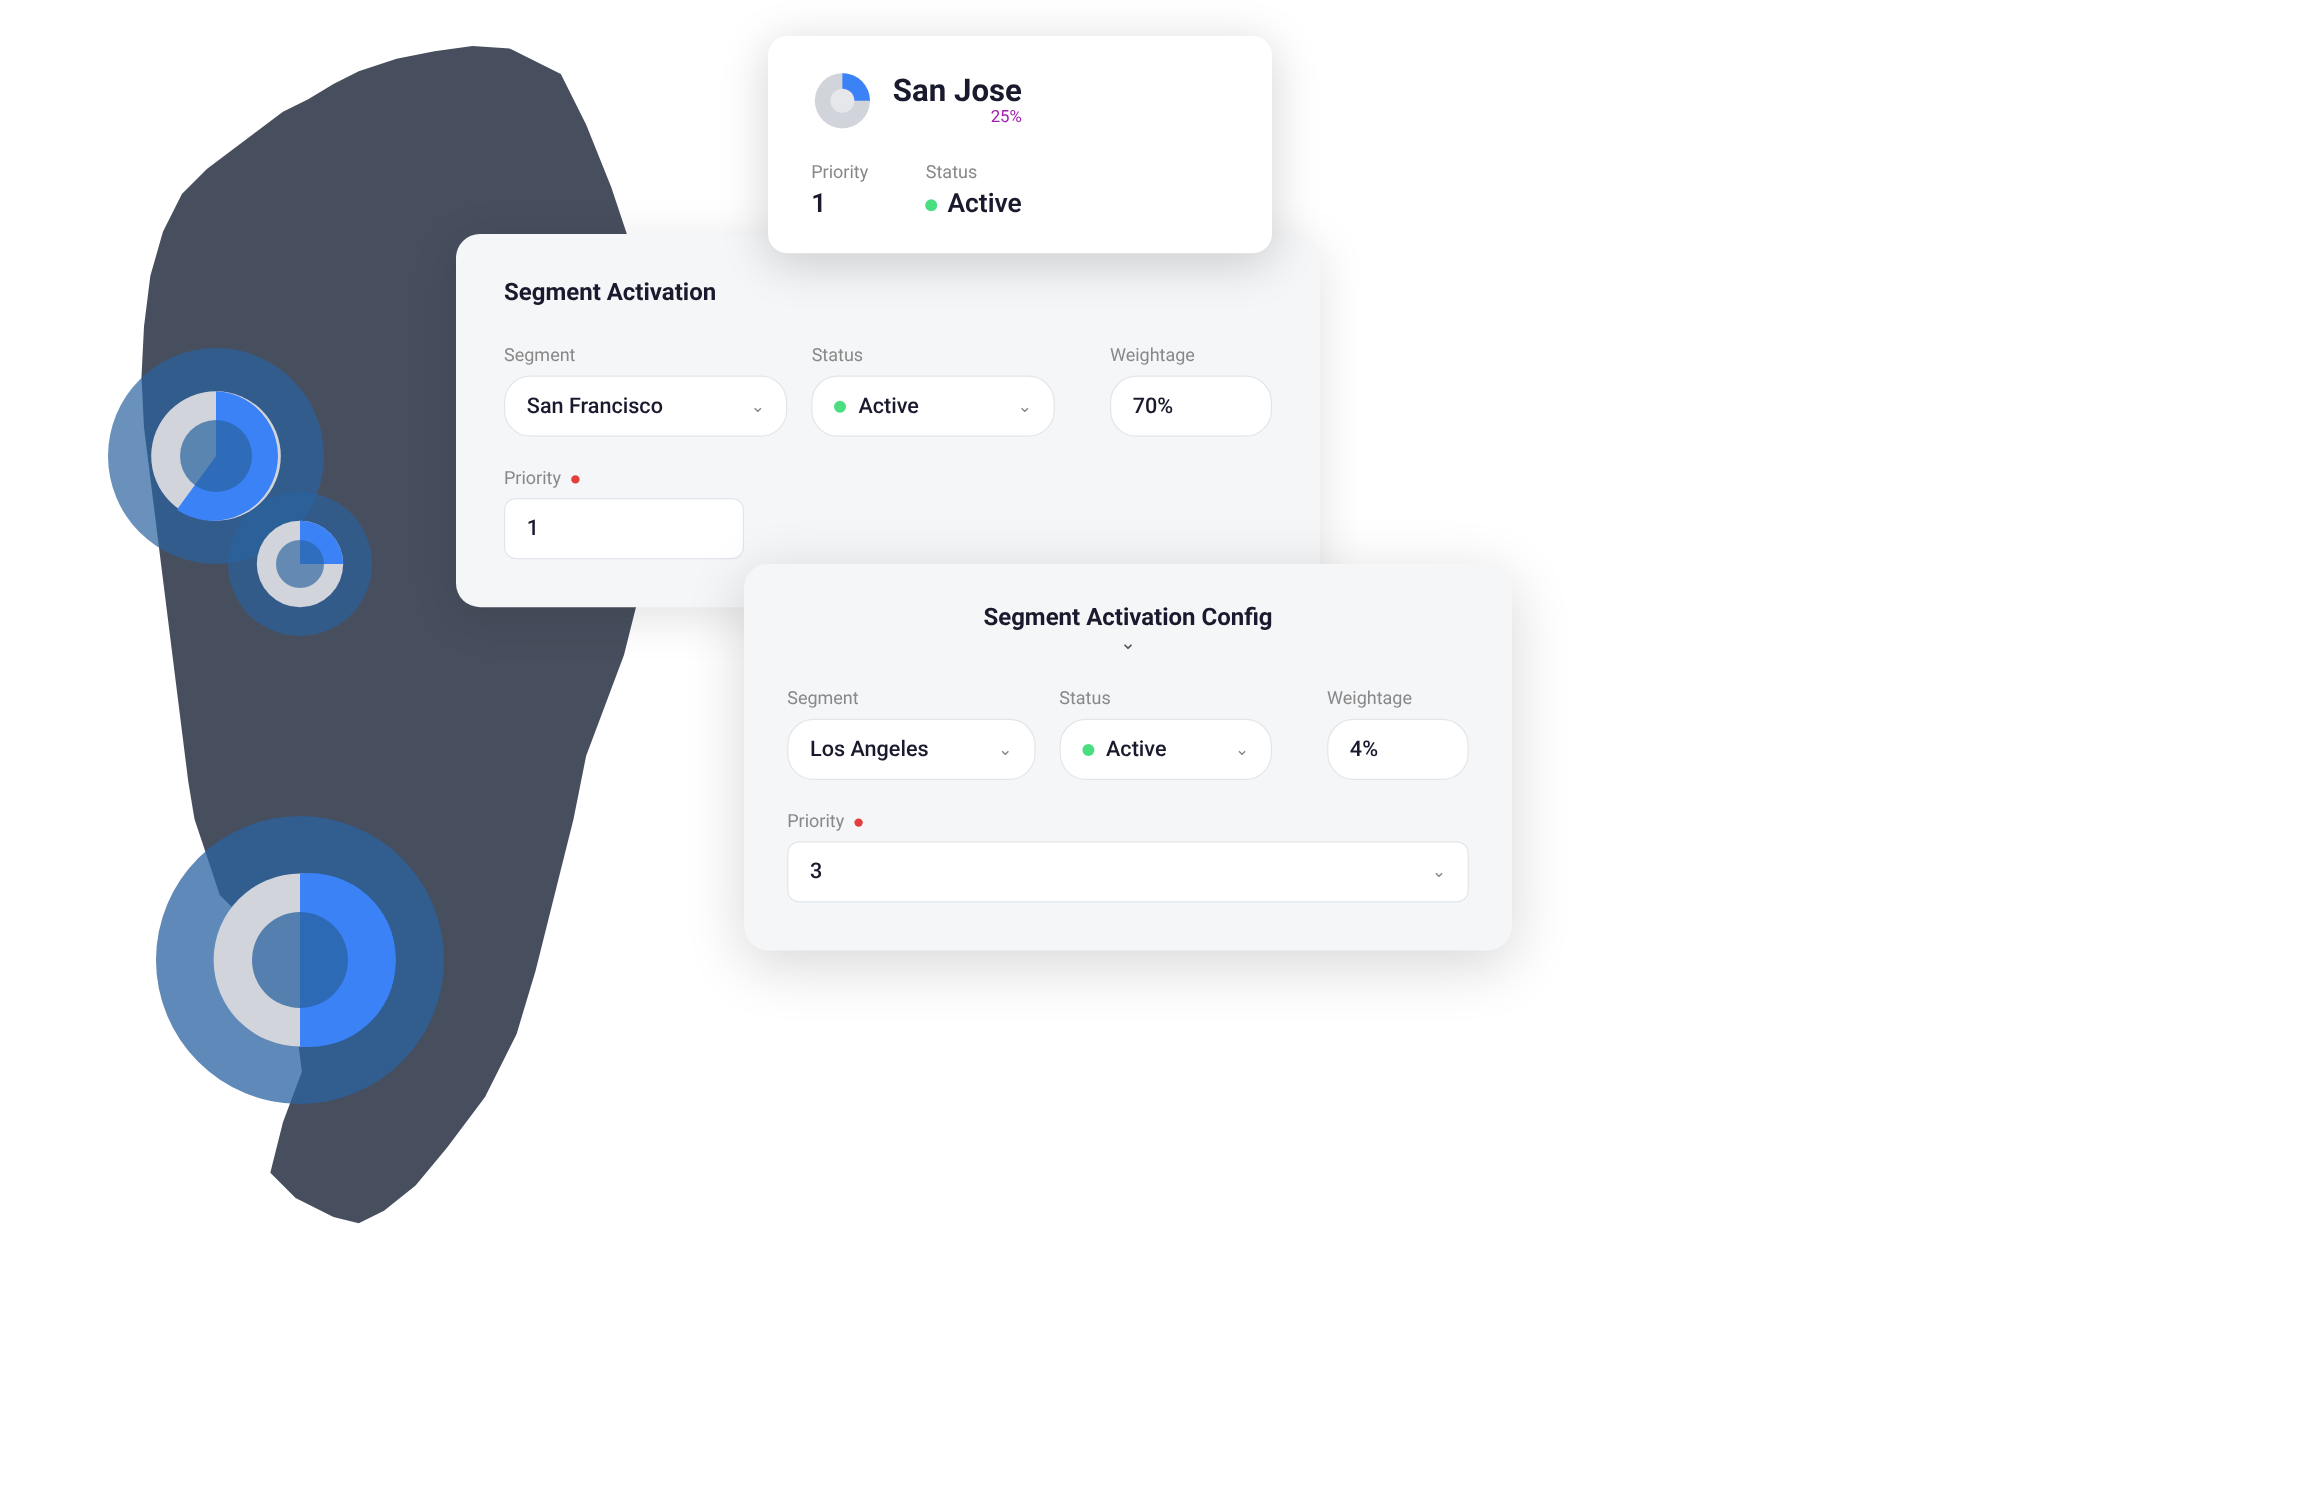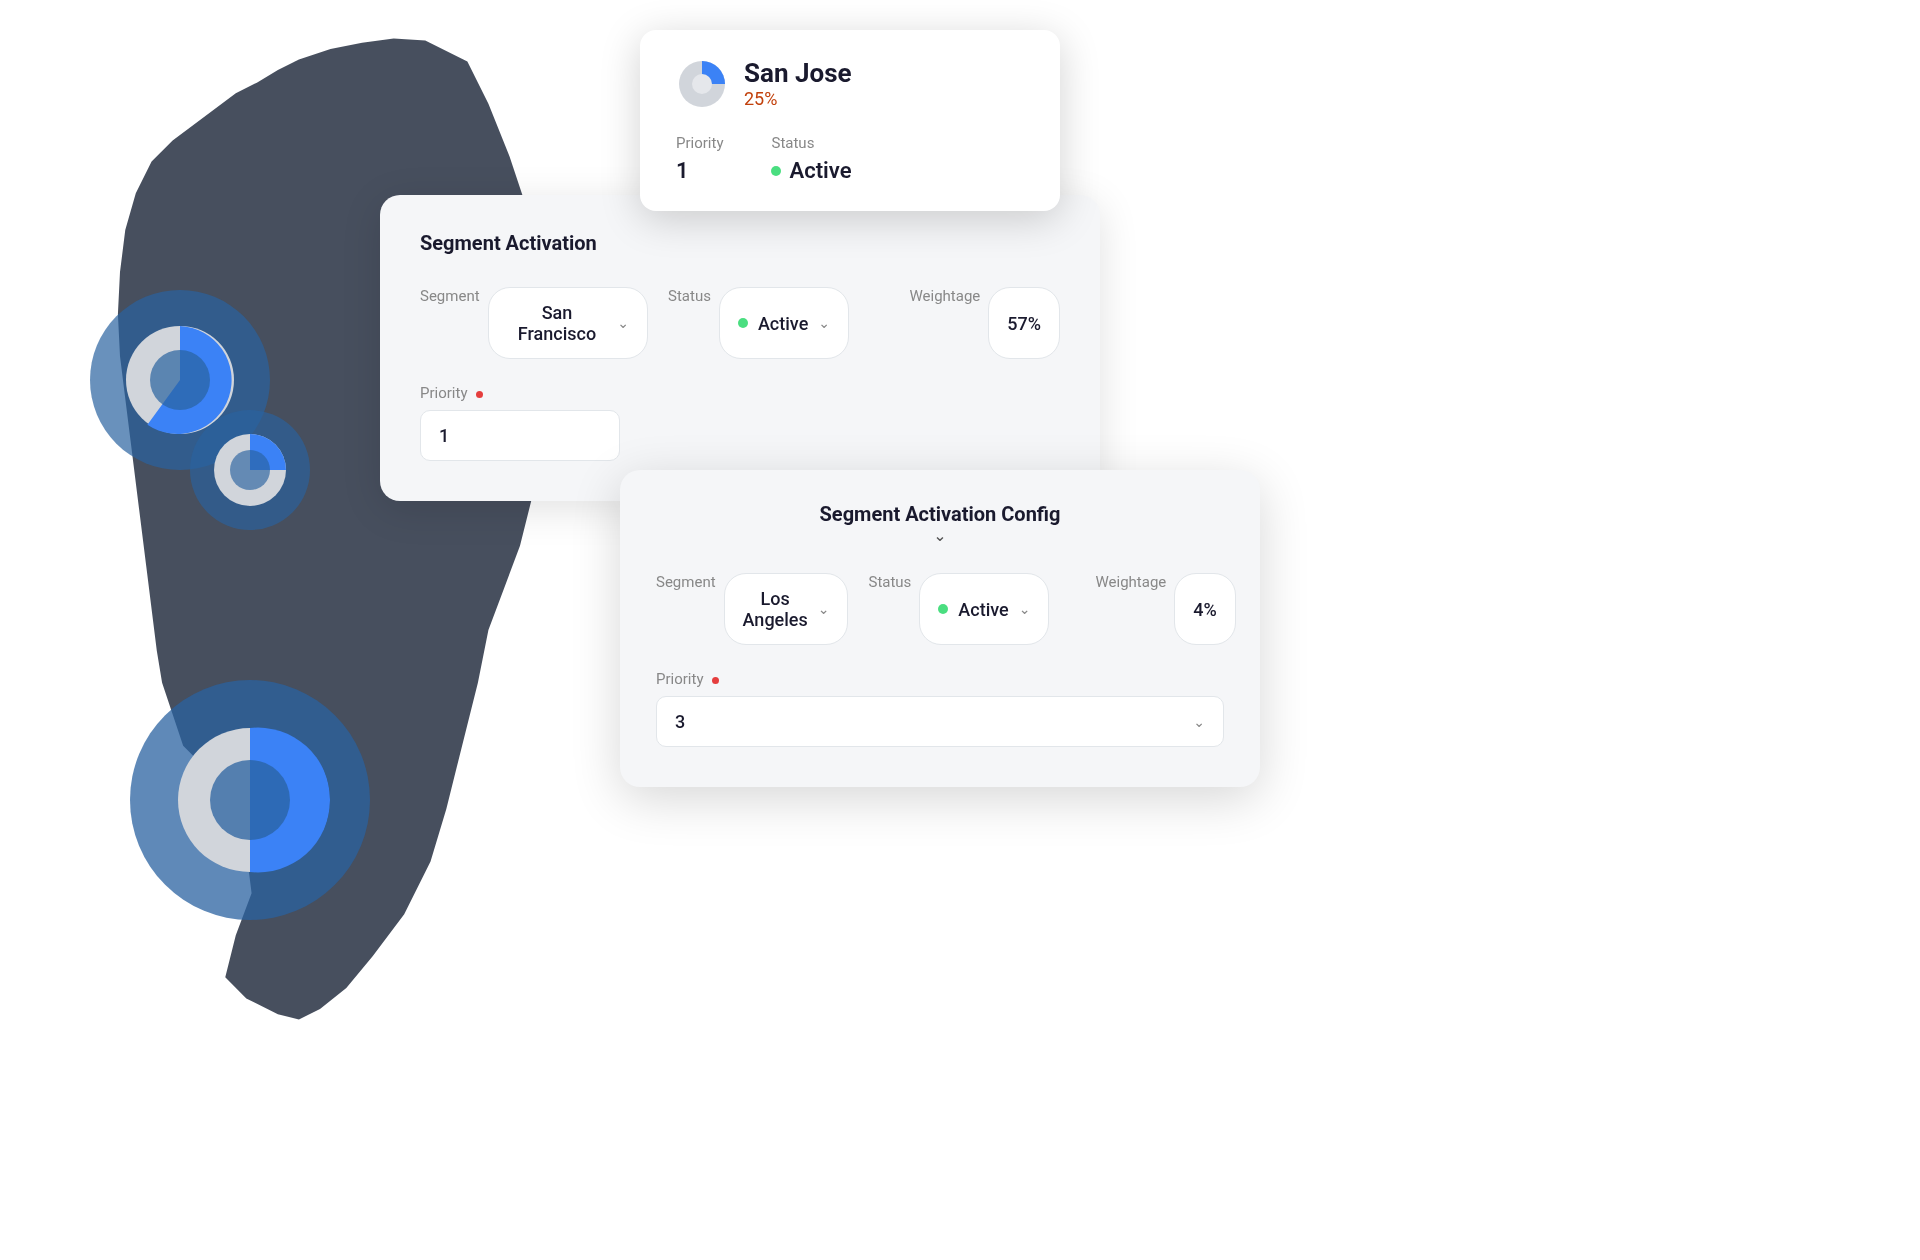--- a/index.html
+++ b/index.html
@@ -97,23 +97,24 @@
     }
 
     .tooltip-city-name {
       font-size: 26px;
       font-weight: 700;
       color: #1a1a2e;
       line-height: 1.1;
     }
 
     .tooltip-percent {
-      font-size: 18px;
-      color: #c2410c;
+      font-size: 14px;
+      color: #a21caf;
       font-weight: 400;
+      text-align: right;
     }
 
     .tooltip-details {
       display: flex;
       gap: 48px;
     }
 
     .tooltip-field label {
       font-size: 15px;
       color: #888;
@@ -165,23 +166,22 @@
     }
 
     .form-row {
       display: flex;
       gap: 20px;
       margin-bottom: 24px;
     }
 
     .form-group {
       display: flex;
-      flex-direction: row;
+      flex-direction: column;
       gap: 8px;
-      text-align: center;
     }
 
     .form-group.segment { flex: 1.4; }
     .form-group.status { flex: 1.2; }
     .form-group.weightage { flex: 0.8; margin-left: 26px; }
 
     .form-label {
       font-size: 15px;
       color: #888;
       font-weight: 400;
@@ -438,21 +438,21 @@
             <span class="select-inner-dot"></span>
             <span>Active</span>
           </span>
           <span class="chevron">⌄</span>
         </div>
       </div>
 
       <div class="form-group weightage">
         <span class="form-label">Weightage</span>
         <div class="select-field">
-          <span>57%</span>
+          <span>70%</span>
         </div>
       </div>
     </div>
 
     <div style="margin-top:8px;">
       <span class="form-label">
         <span>Priority</span>
         <span class="required-dot" style="display:inline-block;width:7px;height:7px;border-radius:50%;background:#e53e3e;margin-left:5px;vertical-align:middle;"></span>
       </span>
       <div style="margin-top:8px;">

